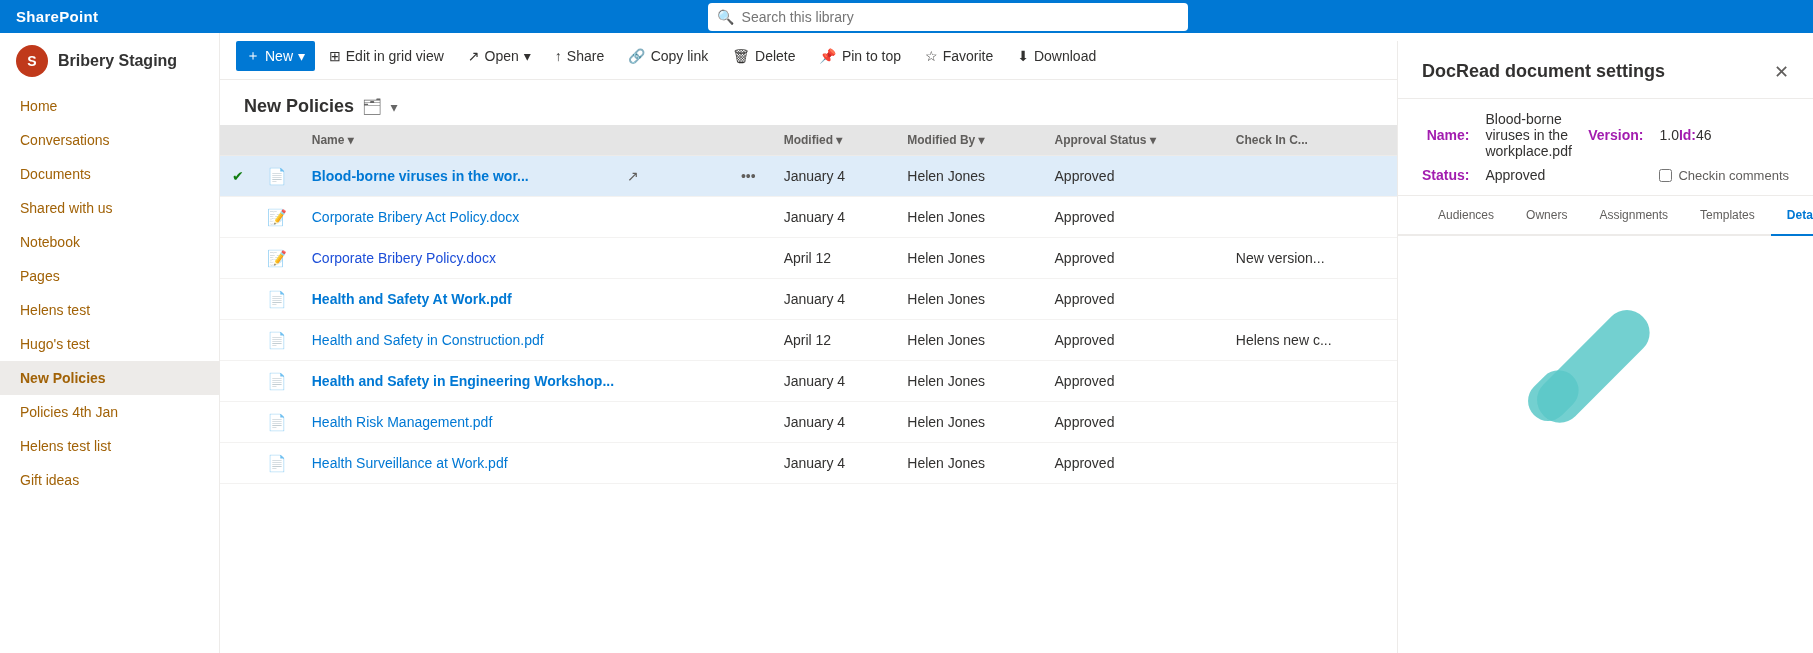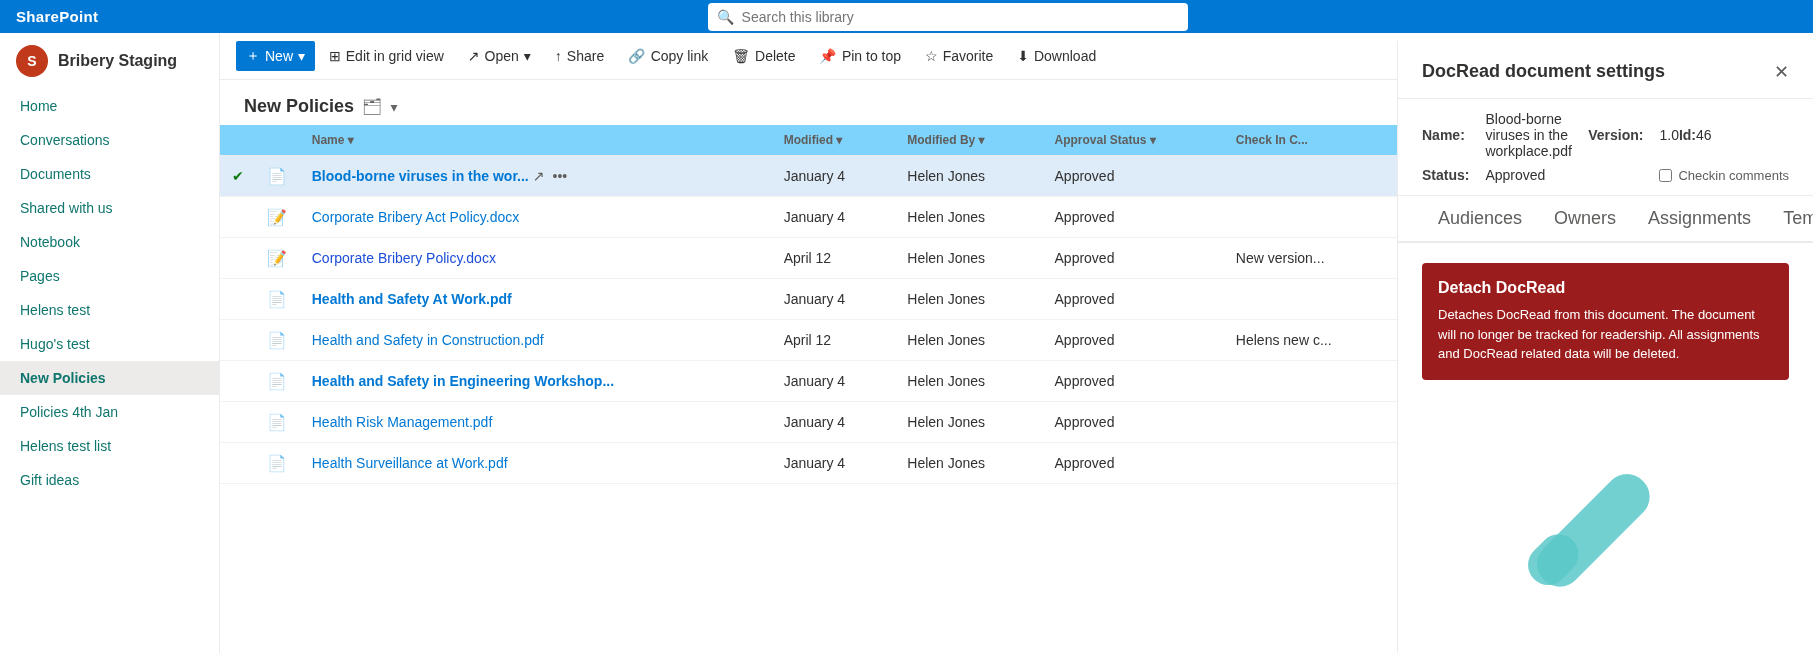--- a/index.html
+++ b/index.html
@@ -86,21 +86,21 @@
       font-weight: 600;
       color: #333;
     }
     .sidebar-nav {
       list-style: none;
       padding: 0;
     }
     .sidebar-nav li {
       padding: 9px 20px;
       font-size: 14px;
-      color: #0f766e;
+      color: #a16207;
       cursor: pointer;
     }
     .sidebar-nav li.active {
       background: #edebe9;
       font-weight: 600;
     }
 
     
     .content-area {
       flex: 1;
@@ -163,36 +163,37 @@
     }
     .doc-table thead tr {
       border-bottom: 1px solid #edebe9;
     }
     .doc-table thead th {
       padding: 8px 12px;
       font-size: 12px;
       font-weight: 600;
       color: #605e5c;
       text-align: left;
-      background: #7dd3fc;
+      background: #e5e5e5;
     }
     .doc-table tbody tr {
       border-bottom: 1px solid #f3f2f1;
       cursor: pointer;
     }
     .doc-table tbody tr.selected { background: #deecf9; }
     .doc-table td {
       padding: 10px 12px;
       font-size: 14px;
       color: #323130;
     }
     .doc-table .name-cell {
       display: flex;
       align-items: center;
-      gap: 0;
+      gap: 8px;
+      justify-content: space-between;
     }
     .file-icon {
       width: 20px;
       height: 20px;
       display: flex;
       align-items: center;
       justify-content: center;
       font-size: 16px;
     }
     .file-icon.pdf { color: #c0392b; }
@@ -239,30 +240,30 @@
     }
     .panel-meta {
       padding: 12px 24px;
       border-bottom: 1px solid #edebe9;
       display: grid;
       grid-template-columns: auto 1fr auto auto;
       gap: 8px 16px;
       align-items: center;
       font-size: 14px;
     }
-    .meta-label { color: #404040; font-weight: 600; }
+    .meta-label { color: #a21caf; font-weight: 600; text-align: right; }
     .meta-value { color: #323130; }
     .panel-tabs {
       display: flex;
       border-bottom: 2px solid #edebe9;
       padding: 0 24px;
     }
     .panel-tab {
       padding: 12px 16px;
-      font-size: 18px;
+      font-size: 12px;
       color: #605e5c;
       cursor: pointer;
       border-bottom: 2px solid transparent;
       margin-bottom: -2px;
     }
     .panel-tab.active {
       color: #0078d4;
       border-bottom: 2px solid #0078d4;
       font-weight: 600;
     }
@@ -587,26 +588,20 @@
       </span>
     </div>
     <div class="panel-tabs" id="panel-tabs-container">
     <div class="panel-tab">Audiences</div>
         <div class="panel-tab">Owners</div>
         <div class="panel-tab">Assignments</div>
         <div class="panel-tab">Templates</div>
         <div class="panel-tab active">Detach</div>
       </div>
     <div class="panel-content">
-      <div class="detach-section">
-        <div class="detach-card">
-          <div class="detach-card-title">Detach DocRead</div>
-          <div class="detach-card-desc">Detaches DocRead from this document. The document will no longer be tracked for readership. All assignments and DocRead related data will be deleted.</div>
-        </div>
-      </div>
 
       <div class="panel-illustration">
         <svg class="checkmark-svg" viewBox="0 0 260 200" xmlns="http://www.w3.org/2000/svg">
           <g transform="translate(20, 10)">
 
             <rect x="30" y="110" width="55" height="40" rx="20" ry="20" fill="#5bc8c8" opacity="0.85" transform="rotate(-45, 57, 130)"></rect>
 
             <rect x="75" y="30" width="45" height="140" rx="22" ry="22" fill="#5bc8c8" opacity="0.85" transform="rotate(45, 97, 100)"></rect>
           </g>
         </svg>

